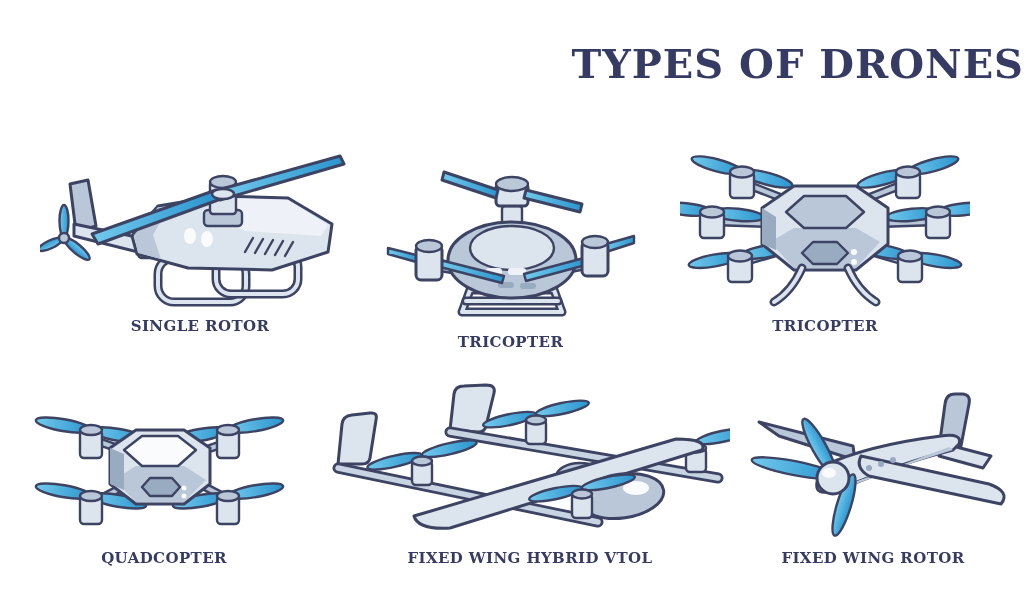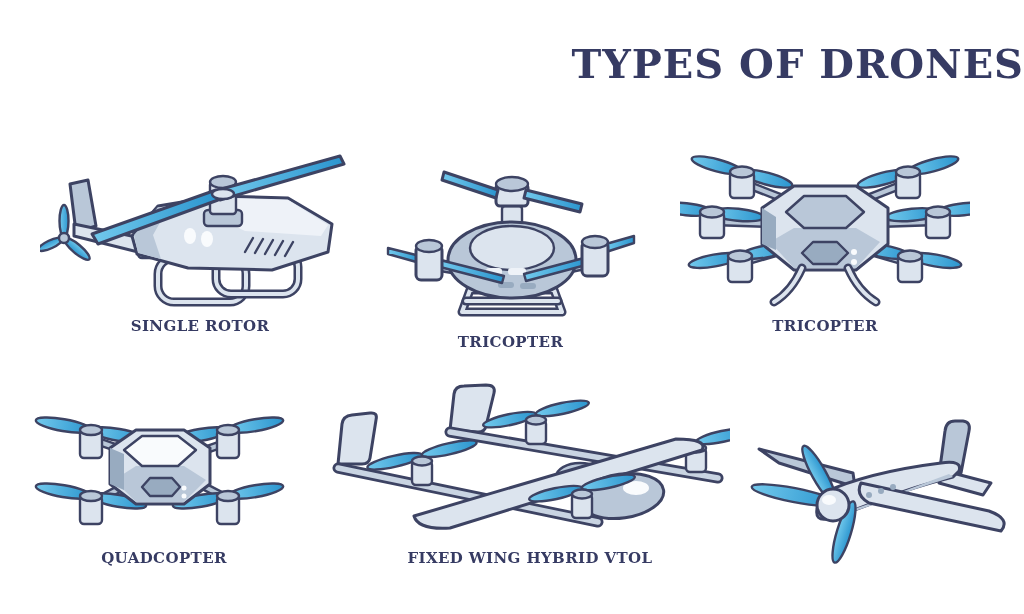--- a/index.html
+++ b/index.html
@@ -309,13 +309,14 @@
     <path class="f-light o" d="M138,68 L266,96 Q288,104 278,116 L146,88 Q132,80 138,68 Z"></path>
     <circle class="f-dark" cx="146" cy="80" r="3"></circle>
     <circle class="f-dark" cx="158" cy="76" r="3"></circle>
     <circle class="f-dark" cx="170" cy="72" r="3"></circle>
     <ellipse class="f-blade o2" cx="96" cy="59" rx="7" ry="32" transform="rotate(-29 96 59)"></ellipse>
     <ellipse class="f-blade o2" cx="71" cy="80" rx="43" ry="7" transform="rotate(11 71 80)"></ellipse>
     <ellipse class="f-blade o2" cx="121" cy="117" rx="7" ry="32" transform="rotate(17 121 117)"></ellipse>
     <circle class="f-light o" cx="110" cy="90" r="16"></circle>
     <ellipse class="f-white" cx="106" cy="85" rx="7" ry="5"></ellipse>
   </svg>
+  <figcaption class="caption">FIXED WING ROTOR</figcaption>
 </figure>
 
 </body></html>

